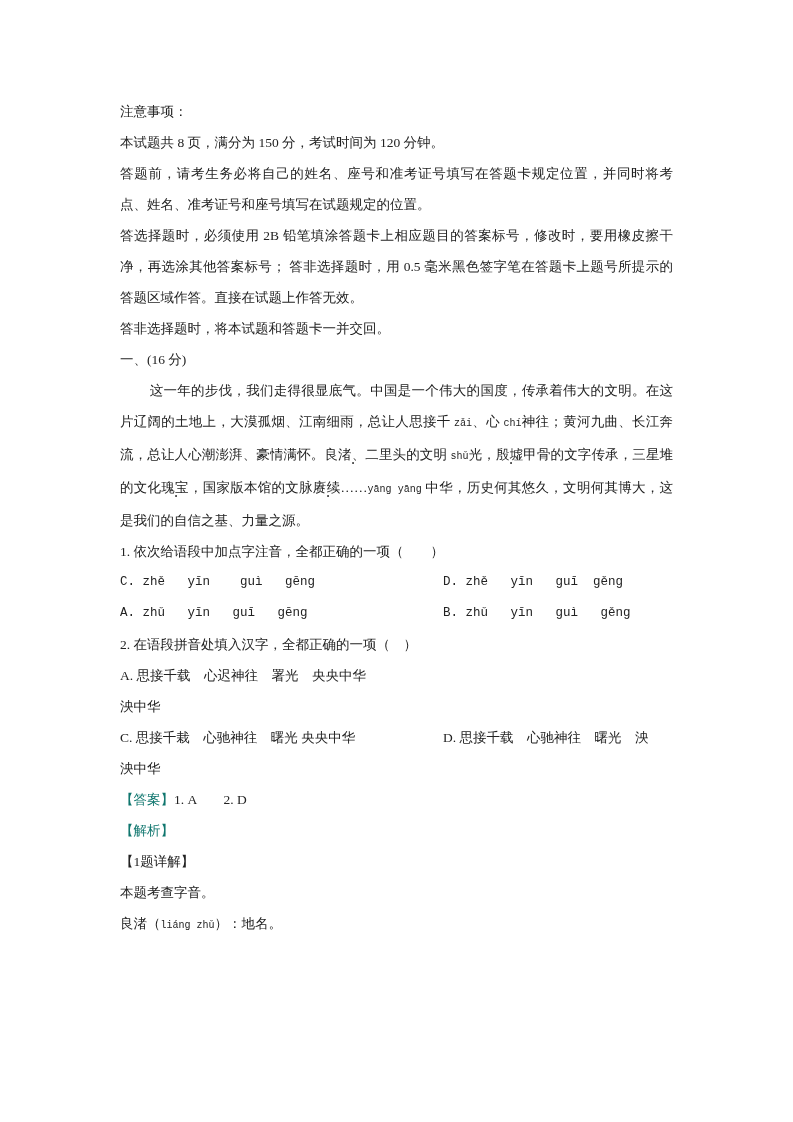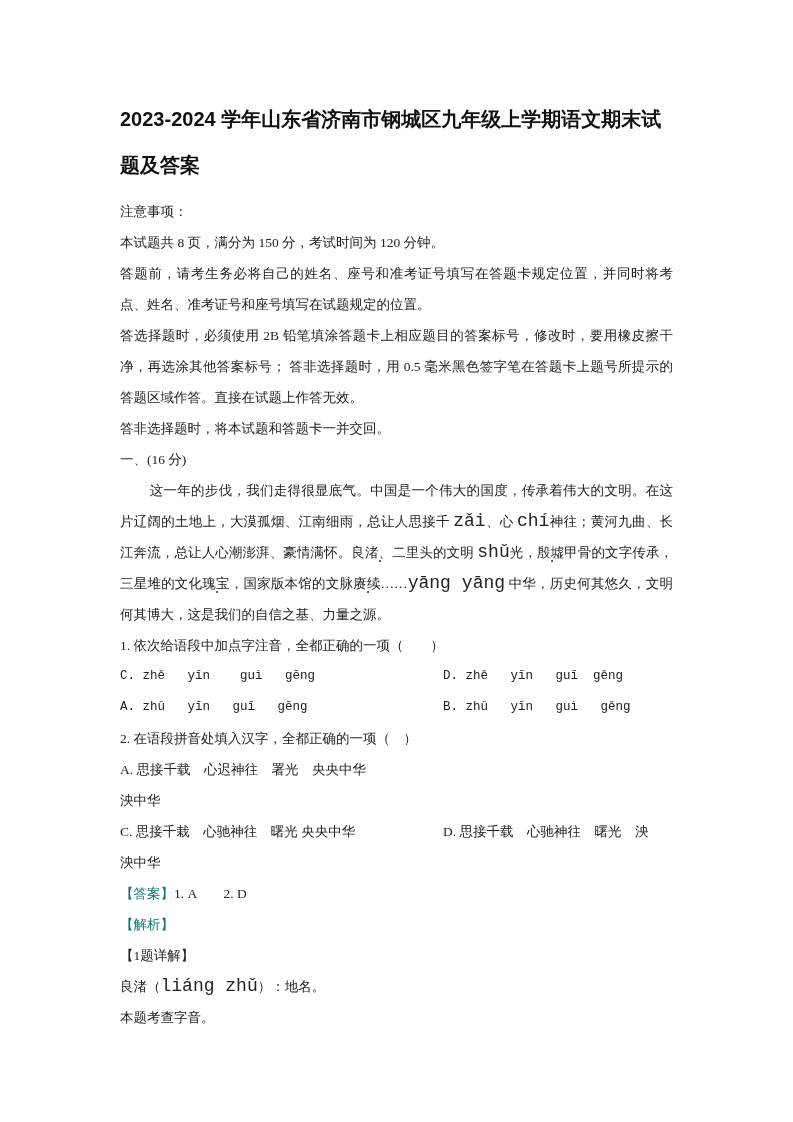--- a/index.html
+++ b/index.html
@@ -31,41 +31,40 @@
   .opt-row{display:flex;margin:0;}
   .opt-left{width:323px;flex:0 0 323px;}
   .opt-right{flex:1;}
   .mono{
     font-family:"Liberation Mono","DejaVu Sans Mono",monospace;
     font-size:12.5px;
     white-space:pre;
   }
   .pinyin{
     font-family:"Liberation Mono","DejaVu Sans Mono",monospace;
-    font-size:18px;
+    font-size:10px;
   }
   .dot{position:relative;}
   .dot::after{
     content:"•";
     position:absolute;
     left:50%;
     bottom:-0.62em;
     transform:translateX(-50%) scale(0.55);
     line-height:1;
     color:#222222;
   }
   .blue-label{color:#0f766e;}
   .pre{white-space:pre-wrap;}
 </style>
 </head>
 <body>
 
 <div class="page">
 
-  <h1 class="doc-title">2023-2024 学年山东省济南市钢城区九年级上学期语文期末试题及答案</h1>
 
   <p class="para">注意事项：</p>
   <p class="para">本试题共 8 页，满分为 150 分，考试时间为 120 分钟。</p>
   <p class="para">答题前，请考生务必将自己的姓名、座号和准考证号填写在答题卡规定位置，并同时将考点、姓名、准考证号和座号填写在试题规定的位置。</p>
   <p class="para">答选择题时，必须使用 2B 铅笔填涂答题卡上相应题目的答案标号，修改时，要用橡皮擦干净，再选涂其他答案标号； 答非选择题时，用 0.5 毫米黑色签字笔在答题卡上题号所提示的答题区域作答。直接在试题上作答无效。</p>
   <p class="para">答非选择题时，将本试题和答题卡一并交回。</p>
 
   <p class="para">一、(16 分)</p>
 
   <p class="para indent"><span>这一年的步伐，我们走得很显底气。中国是一个伟大的国度，传承着伟大的文明。在这片辽阔的土地上，大漠孤烟、江南细雨，总让人思接千 </span><span class="pinyin">zǎi</span><span>、心 </span><span class="pinyin">chí</span><span>神往；黄河九曲、长江奔流，总让人心潮澎湃、豪情满怀。良</span><span class="dot">渚</span><span>、二里头的文明 </span><span class="pinyin">shǔ</span><span>光，</span><span class="dot">殷</span><span>墟甲骨的文字传承，三星堆的文化</span><span class="dot">瑰</span><span>宝，国家版本馆的文脉</span><span class="dot">赓</span><span>续……</span><span class="pinyin">yāng yāng</span><span> 中华，历史何其悠久，文明何其博大，这是我们的自信之基、力量之源。</span></p>
@@ -92,17 +91,17 @@
     <span class="opt-right">D. 思接千载　心驰神往　曙光　泱</span>
   </div>
   <p class="para">泱中华</p>
 
   <p class="para"><span class="blue-label">【答案】</span><span class="pre">1. A　　2. D</span></p>
 
   <p class="para blue-label">【解析】</p>
 
   <p class="para">【1题详解】</p>
 
+  <p class="para">本题考查字音。</p>
+
   <p class="para"><span>良渚（</span><span class="pinyin">liáng zhǔ</span><span>）：地名。</span></p>
-
-  <p class="para">本题考查字音。</p>
 
 </div>
 
 </body></html>

